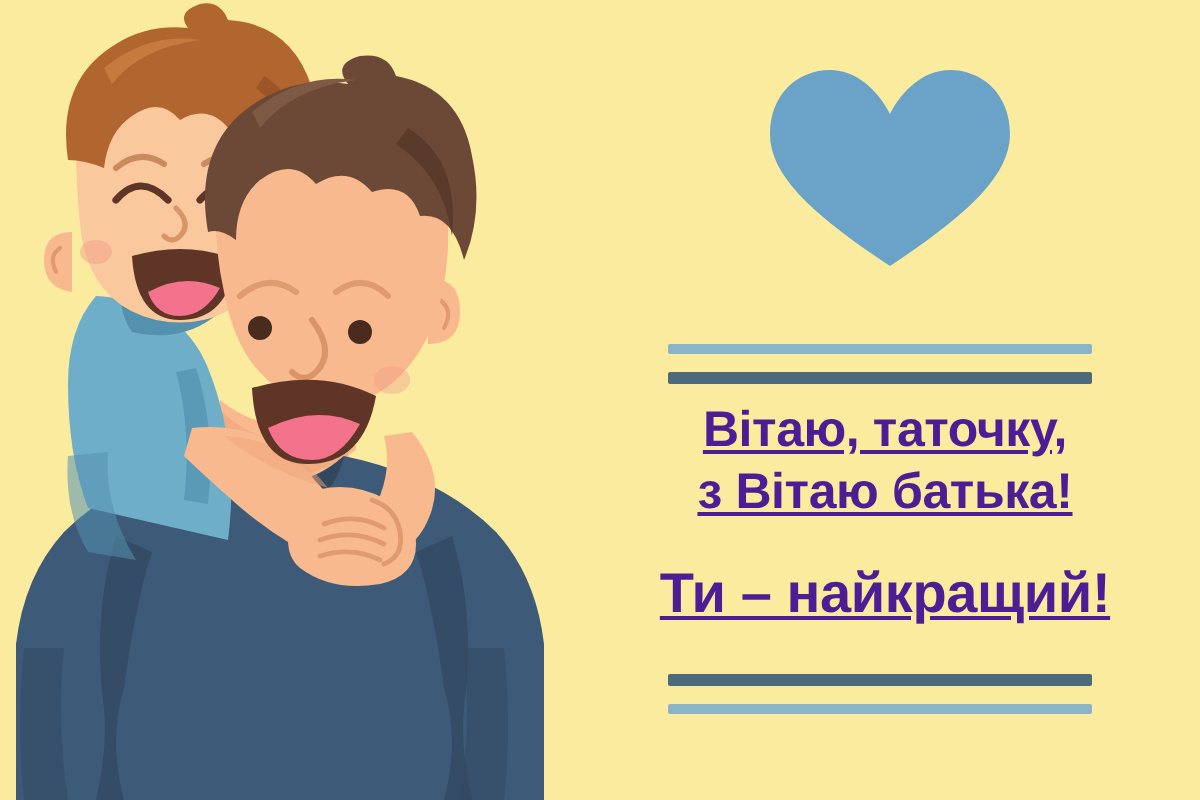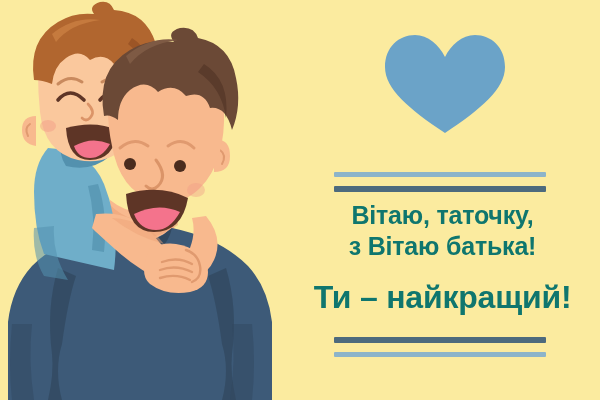--- a/index.html
+++ b/index.html
@@ -46,32 +46,33 @@
 
   #rules-bottom { top: 337px; }
   #rules-bottom .rule-dark { margin-bottom: 9px; }
 
   .message {
     position: absolute;
     left: 300px;
     top: 200px;
     width: 285px;
     text-align: center;
-    color: #0f766e;
+    color: #4c1d95;
     font-weight: bold;
     letter-spacing: -0.2px;
+    text-decoration: underline;
   }
   .msg-line {
     font-size: 25px;
     line-height: 31px;
     white-space: nowrap;
   }
   .msg-sub {
     margin-top: 20px;
-    font-size: 32px;
+    font-size: 28px;
     line-height: 30px;
     white-space: nowrap;
   }
 </style>
 </head>
 <body>
 
 <div id="card">
 
   <svg class="illustration" viewBox="0 0 340 400" aria-hidden="true">

